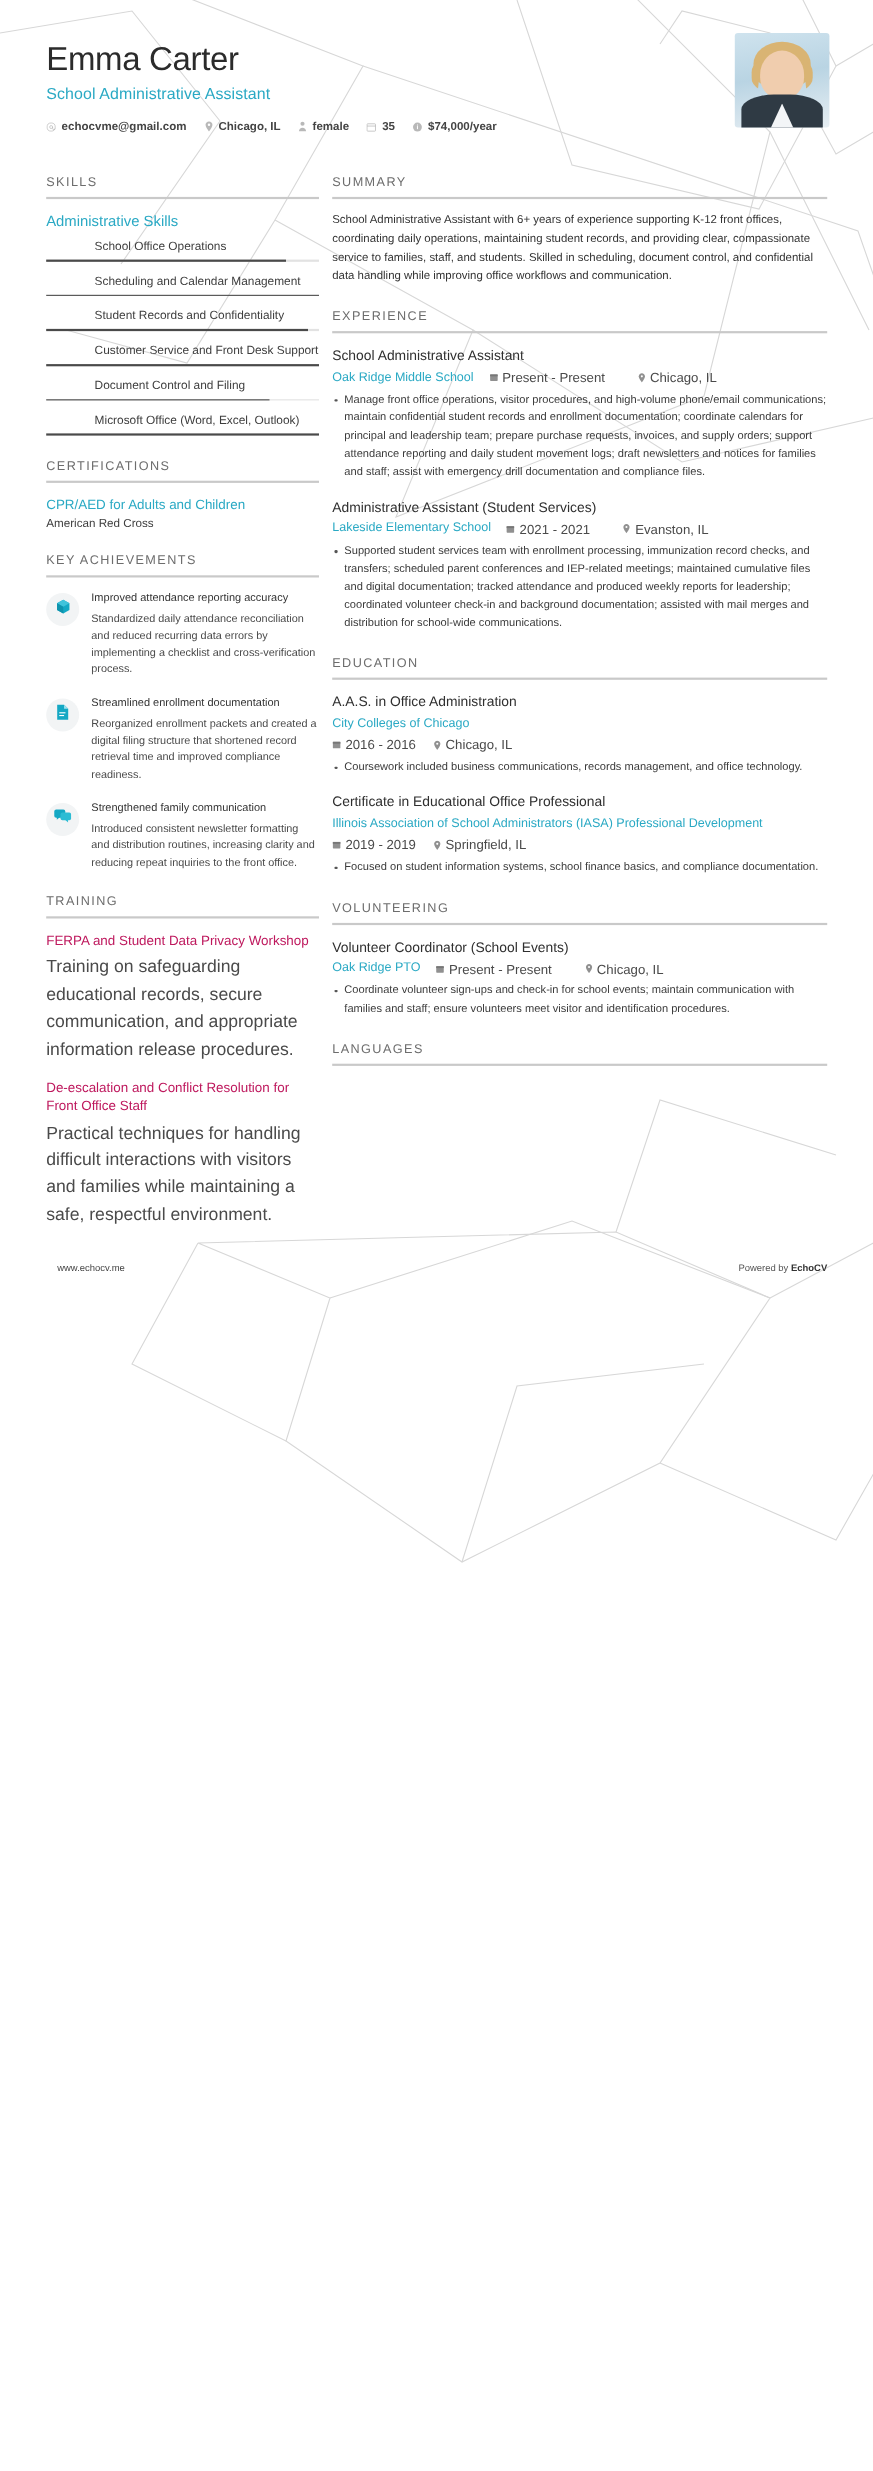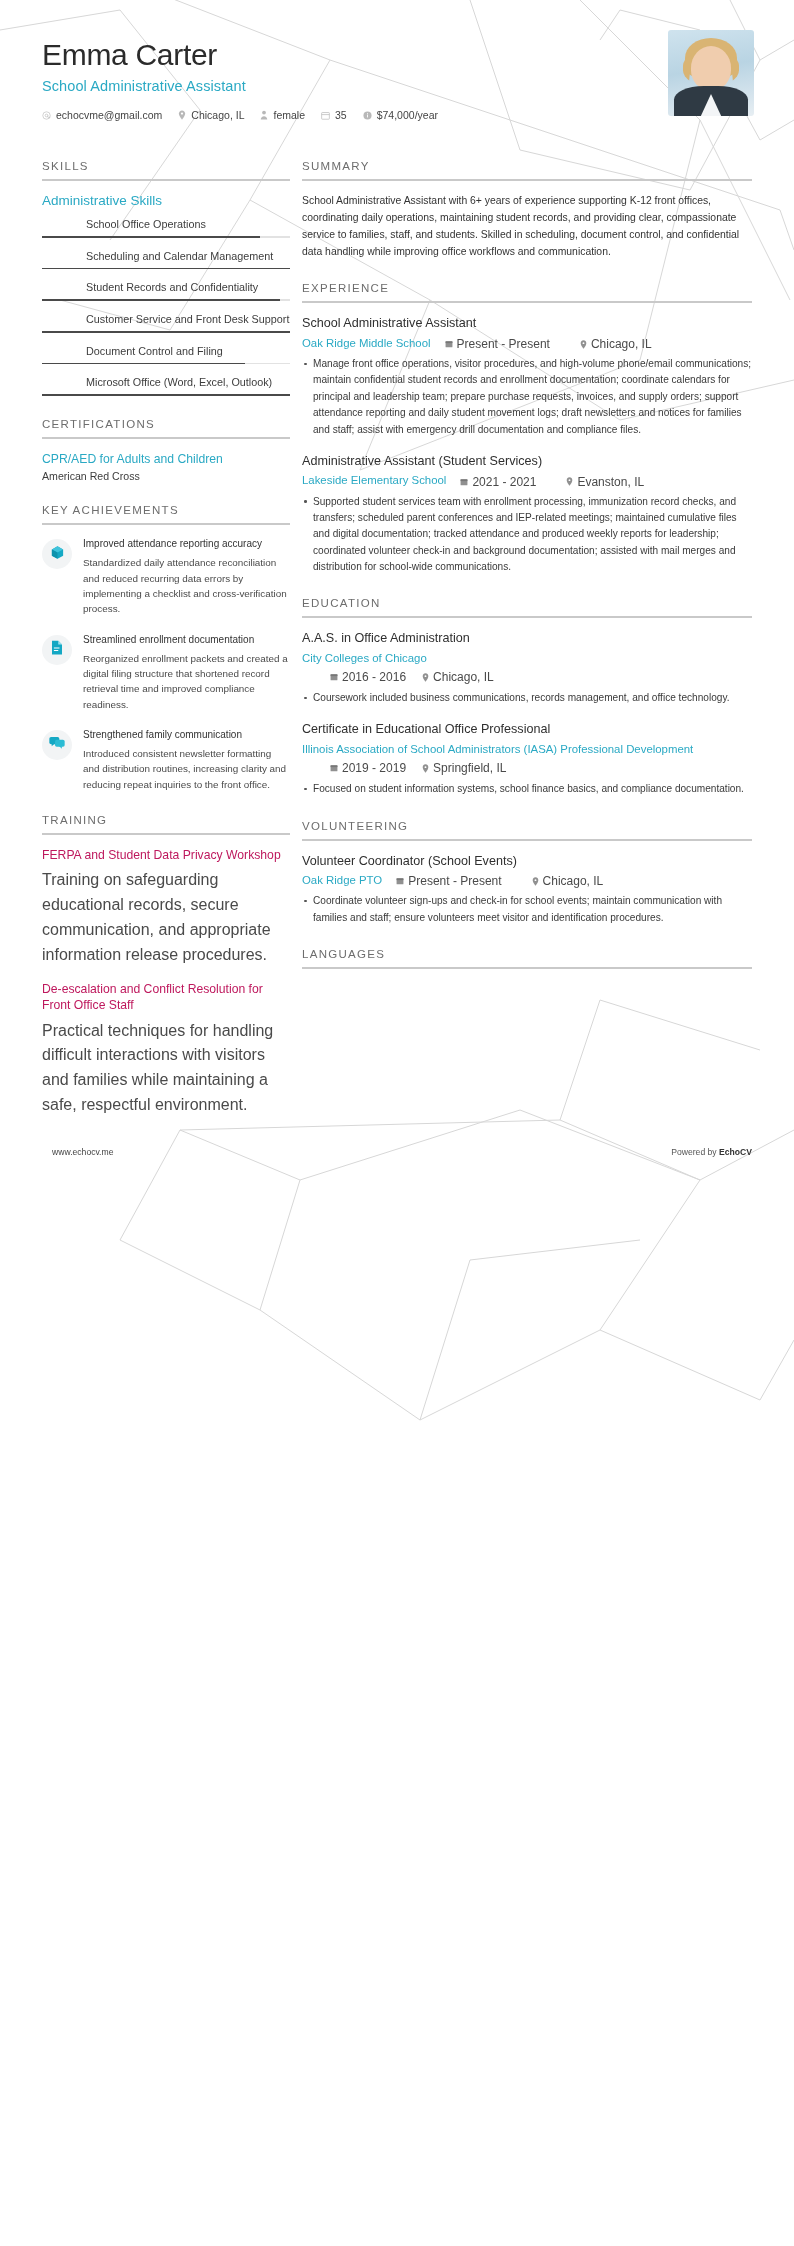--- a/index.html
+++ b/index.html
@@ -58,20 +58,21 @@
     gap: 0;
     font-size: 10.5px;
     color: #444;
   }
   .contact-item {
     display: flex;
     align-items: center;
     gap: 5px;
     margin-right: 16px;
     white-space: nowrap;
+    font-weight: bold;
   }
   .contact-item .ic { display: flex; align-items: center; opacity: .6; }
   .photo {
     position: absolute;
     top: 30px;
     right: 40px;
     width: 86px;
     height: 86px;
     border-radius: 3px;
     overflow: hidden;
@@ -258,25 +259,24 @@
   }
   .entry-meta {
     display: flex;
     align-items: center;
     flex-wrap: wrap;
     gap: 0;
     margin-top: 4px;
     margin-bottom: 6px;
     font-size: 9.8px;
     color: #4a4a4a;
-    margin-left: 28px;
   }
   .entry-head {
     display: flex;
-    align-items: flex-end;
+    align-items: center;
     flex-wrap: wrap;
     gap: 6px 14px;
     margin-bottom: 5px;
   }
   .meta-item {
     display: flex;
     align-items: center;
     gap: 4px;
     margin-right: 16px;
     white-space: nowrap;

